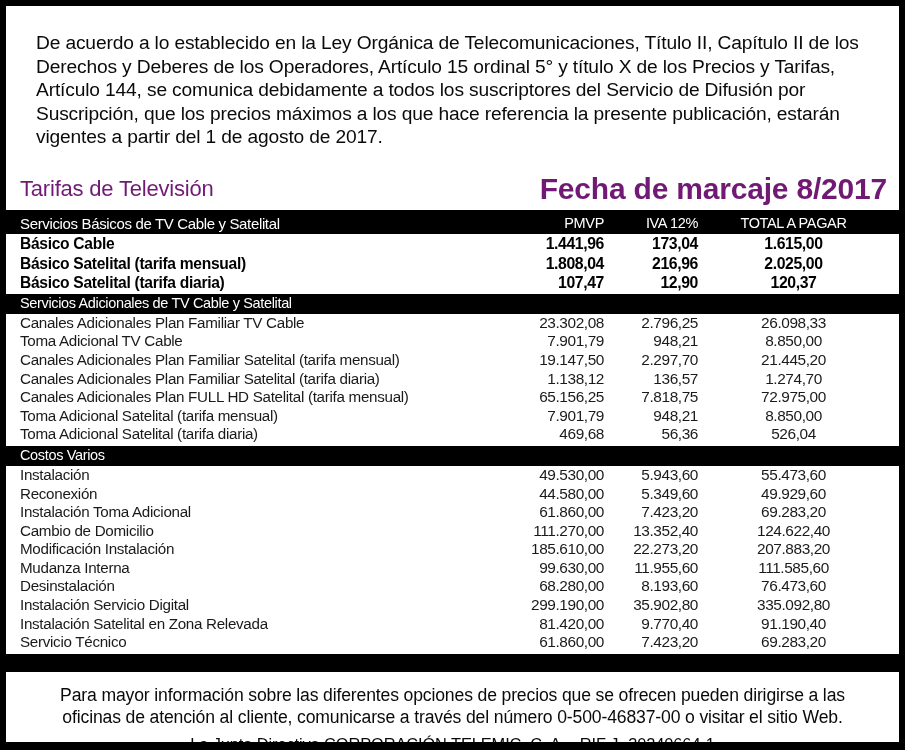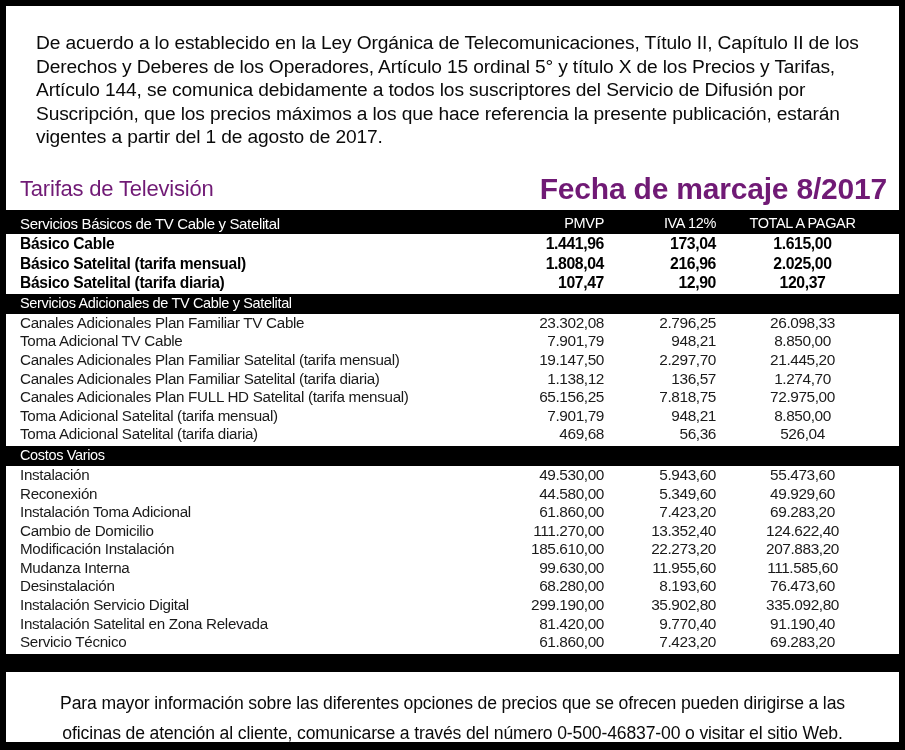--- a/index.html
+++ b/index.html
@@ -82,21 +82,21 @@
     flex: 0 0 474px;
     overflow: hidden;
   }
   .c-pmvp {
     flex: 0 0 110px;
     text-align: right;
   }
   .c-iva {
     flex: 0 0 72px;
     text-align: right;
-    margin-left: 40px;
+    margin-left: 22px;
   }
   .c-total {
     flex: 1 1 auto;
     text-align: center;
     padding-right: 6px;
   }
 
   
   .row.section {
     background: #000000;
@@ -159,21 +159,21 @@
   
   .footer {
     padding: 12px 14px 0 14px;
     color: #0a0a0a;
   }
   .footer-main {
     font-size: 17.6px;
     line-height: 22px;
     letter-spacing: -0.15px;
     text-align: center;
-    margin: 8px;
+    margin: 0;
   }
   .footer-sub {
     margin: 7px 0 0 0;
     font-size: 16.4px;
     text-align: center;
     letter-spacing: -0.1px;
   }
 </style>
 </head>
 <body>

